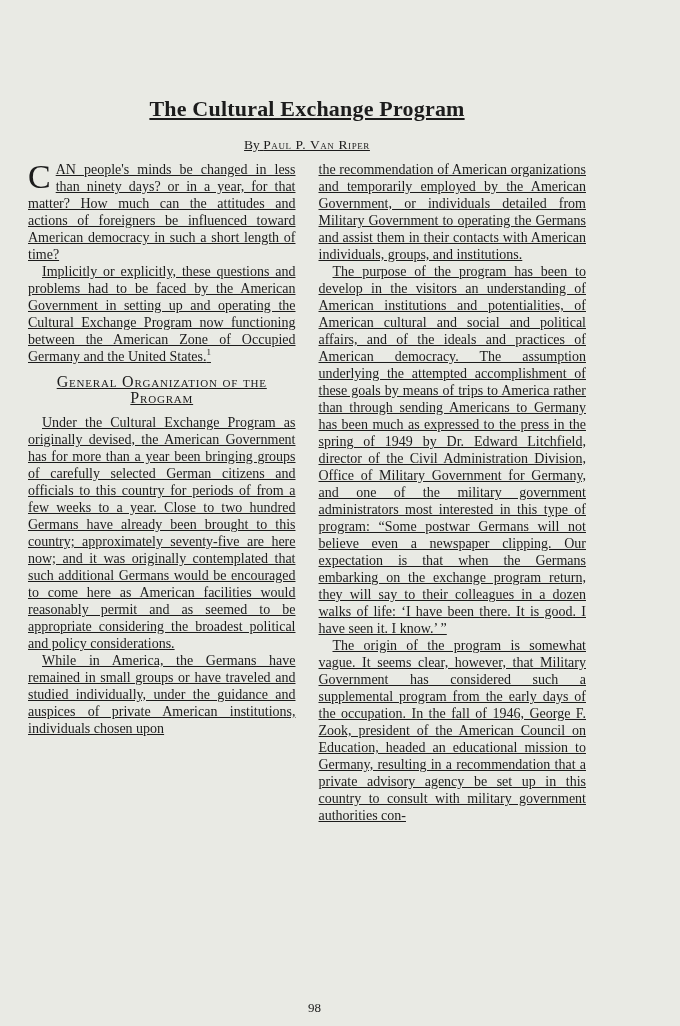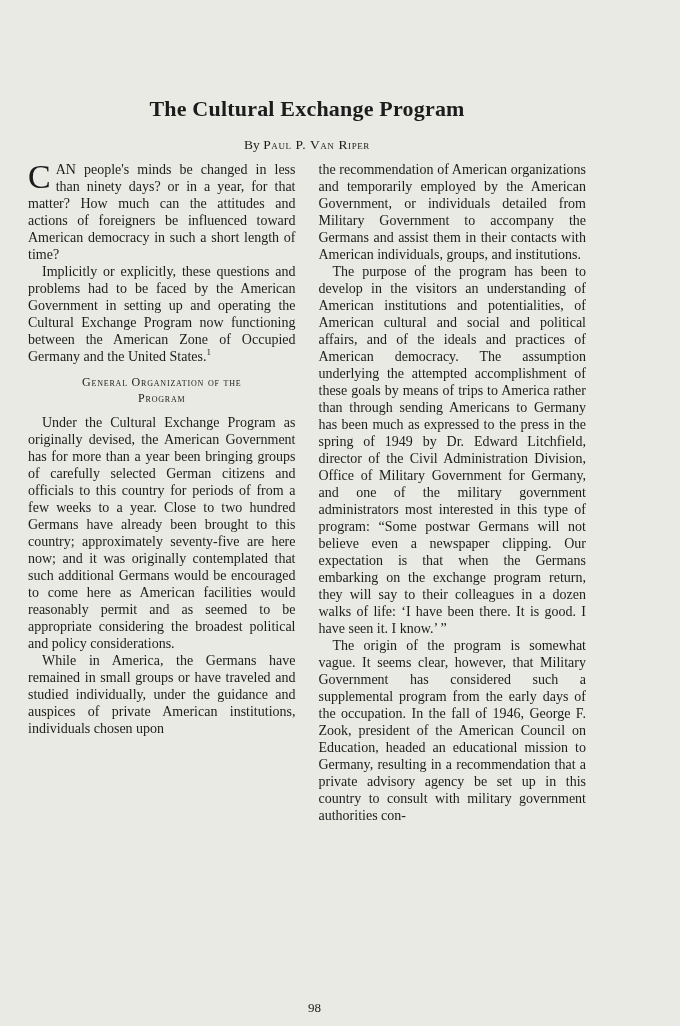--- a/index.html
+++ b/index.html
@@ -11,20 +11,21 @@
     font-family: "Liberation Serif", "DejaVu Serif", serif;
     -webkit-font-smoothing: antialiased;
   }
   .page {
     position: relative;
     box-sizing: border-box;
     width: 612px;
     height: 1026px;
     padding: 96px 26px 14px 28px;
     overflow: hidden;
+    text-decoration: underline;
   }
   .title {
     font-size: 22px;
     font-weight: bold;
     text-align: center;
     margin: 0 0 15px 0;
     letter-spacing: 0.2px;
   }
   .byline {
     text-align: center;
@@ -48,21 +49,21 @@
   }
   .col p { margin: 0; }
   p.indent { text-indent: 14px; }
   .dropcap {
     float: left;
     font-size: 34px;
     line-height: 27px;
     padding: 2px 5px 0 0;
   }
   .section-heading {
-    font-size: 12px;
+    font-size: 16px;
     font-weight: normal;
     font-variant: small-caps;
     letter-spacing: 0.8px;
     text-align: center;
     line-height: 16px;
     margin: 9px 0 8px 0;
   }
   .section-heading span { display: block; }
   sup.fnref {
     font-size: 9px;
@@ -107,21 +108,21 @@
       </p>
       <h2 class="section-heading">
         <span>General Organization of the</span>
         <span>Program</span>
       </h2>
       <p class="indent">Under the Cultural Exchange Program as originally devised, the American Government has for more than a year been bringing groups of carefully selected German citizens and officials to this country for periods of from a few weeks to a year.  Close to two hundred Germans have already been brought to this country; approximately seventy-five are here now; and it was originally contemplated that such additional Germans would be encouraged to come here as American facilities would reasonably permit and as seemed to be appropriate considering the broadest political and policy considerations.</p>
       <p class="indent">While in America, the Germans have remained in small groups or have traveled and studied individually, under the guidance and auspices of private American institutions, individuals chosen upon</p>
     </div>
 
     <div class="col">
-      <p>the recommendation of American organizations and temporarily employed by the American Government, or individuals detailed from Military Government to accompany the Germans and assist them in their contacts with American individuals, groups, and institutions.</p>
+      <p>the recommendation of American organizations and temporarily employed by the American Government, or individuals detailed from Military Government to operating the Germans and assist them in their contacts with American individuals, groups, and institutions.</p>
       <p class="indent">The purpose of the program has been to develop in the visitors an understanding of American institutions and potentialities, of American cultural and social and political affairs, and of the ideals and practices of American democracy.  The assumption underlying the attempted accomplishment of these goals by means of trips to America rather than through sending Americans to Germany has been much as expressed to the press in the spring of 1949 by Dr. Edward Litchfield, director of the Civil Administration Division, Office of Military Government for Germany, and one of the military government administrators most interested in this type of program: “Some postwar Germans will not believe even a newspaper clipping. Our expectation is that when the Germans embarking on the exchange program return, they will say to their colleagues in a dozen walks of life: ‘I have been there.  It is good.  I have seen it.  I know.’ ”</p>
       <p class="indent">The origin of the program is somewhat vague.  It seems clear, however, that Military Government has considered such a supplemental program from the early days of the occupation.  In the fall of 1946, George F. Zook, president of the American Council on Education, headed an educational mission to Germany, resulting in a recommendation that a private advisory agency be set up in this country to consult with military government authorities con-</p>
     </div>
 
   </div>
 
   <div class="page-number">98</div>
 
 </div>
 

